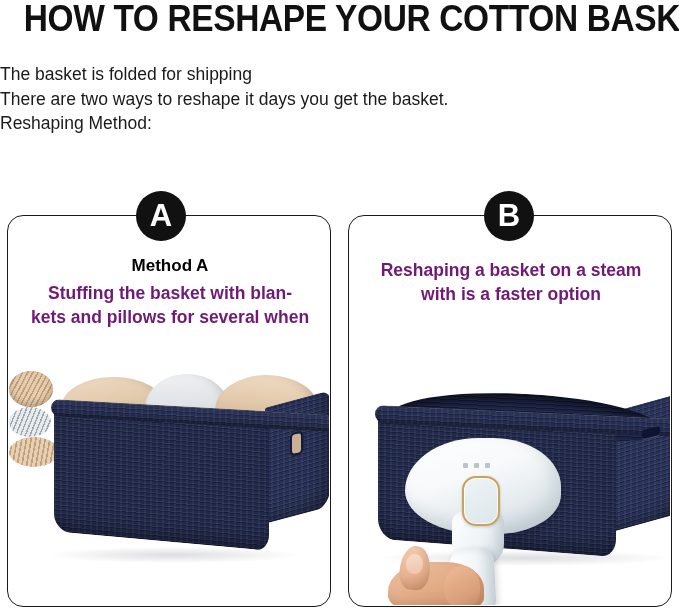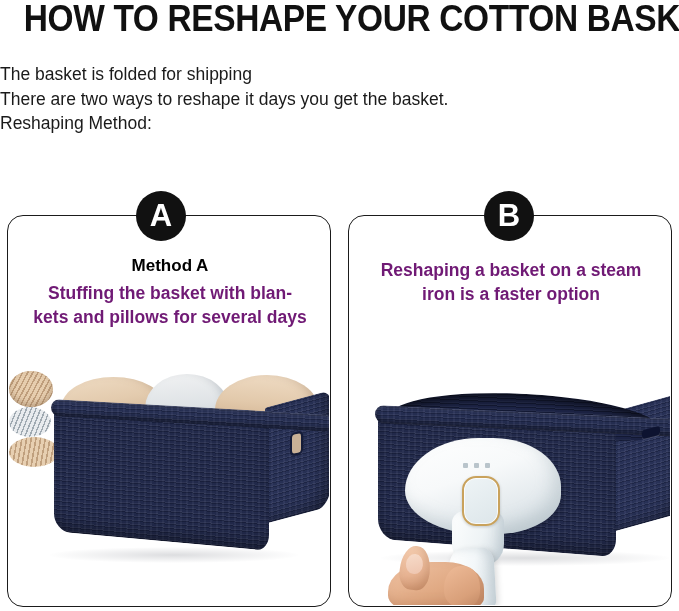--- a/index.html
+++ b/index.html
@@ -437,21 +437,21 @@
 </div>
 
 <div class="method-card" id="method-card-a">
 
   <div class="method-badge">A</div>
 
   <div class="method-text">
     <span class="method-name">Method A</span>
     <span class="method-desc">
       <span class="d-line">Stuffing the basket with blan-</span>
-      <span class="d-line">kets and pillows for several days</span>
+      <span class="d-line">kets and pillows for several when</span>
     </span>
   </div>
 
   <div class="photo" id="photo-a">
     <div class="basket-shadow" id="shadow-a"></div>
 
     <div class="roll" id="roll-tan-left"></div>
     <div class="roll" id="roll-gray"></div>
     <div class="roll" id="roll-tan-right"></div>
     <div id="roll-tan-left-coil"></div>
@@ -465,21 +465,21 @@
   </div>
 </div>
 
 <div class="method-card" id="method-card-b">
 
   <div class="method-badge">B</div>
 
   <div class="method-text">
     <span class="method-desc">
       <span class="d-line">Reshaping a basket on a steam</span>
-      <span class="d-line">iron is a faster option</span>
+      <span class="d-line">with is a faster option</span>
     </span>
   </div>
 
   <div class="photo" id="photo-b">
     <div class="basket-shadow" id="shadow-b"></div>
 
     <div class="basket" id="basket-b-side"></div>
     <div id="basket-b-inner"></div>
     <div class="basket" id="basket-b-front"></div>
     <div class="basket" id="basket-b-rim"></div>

